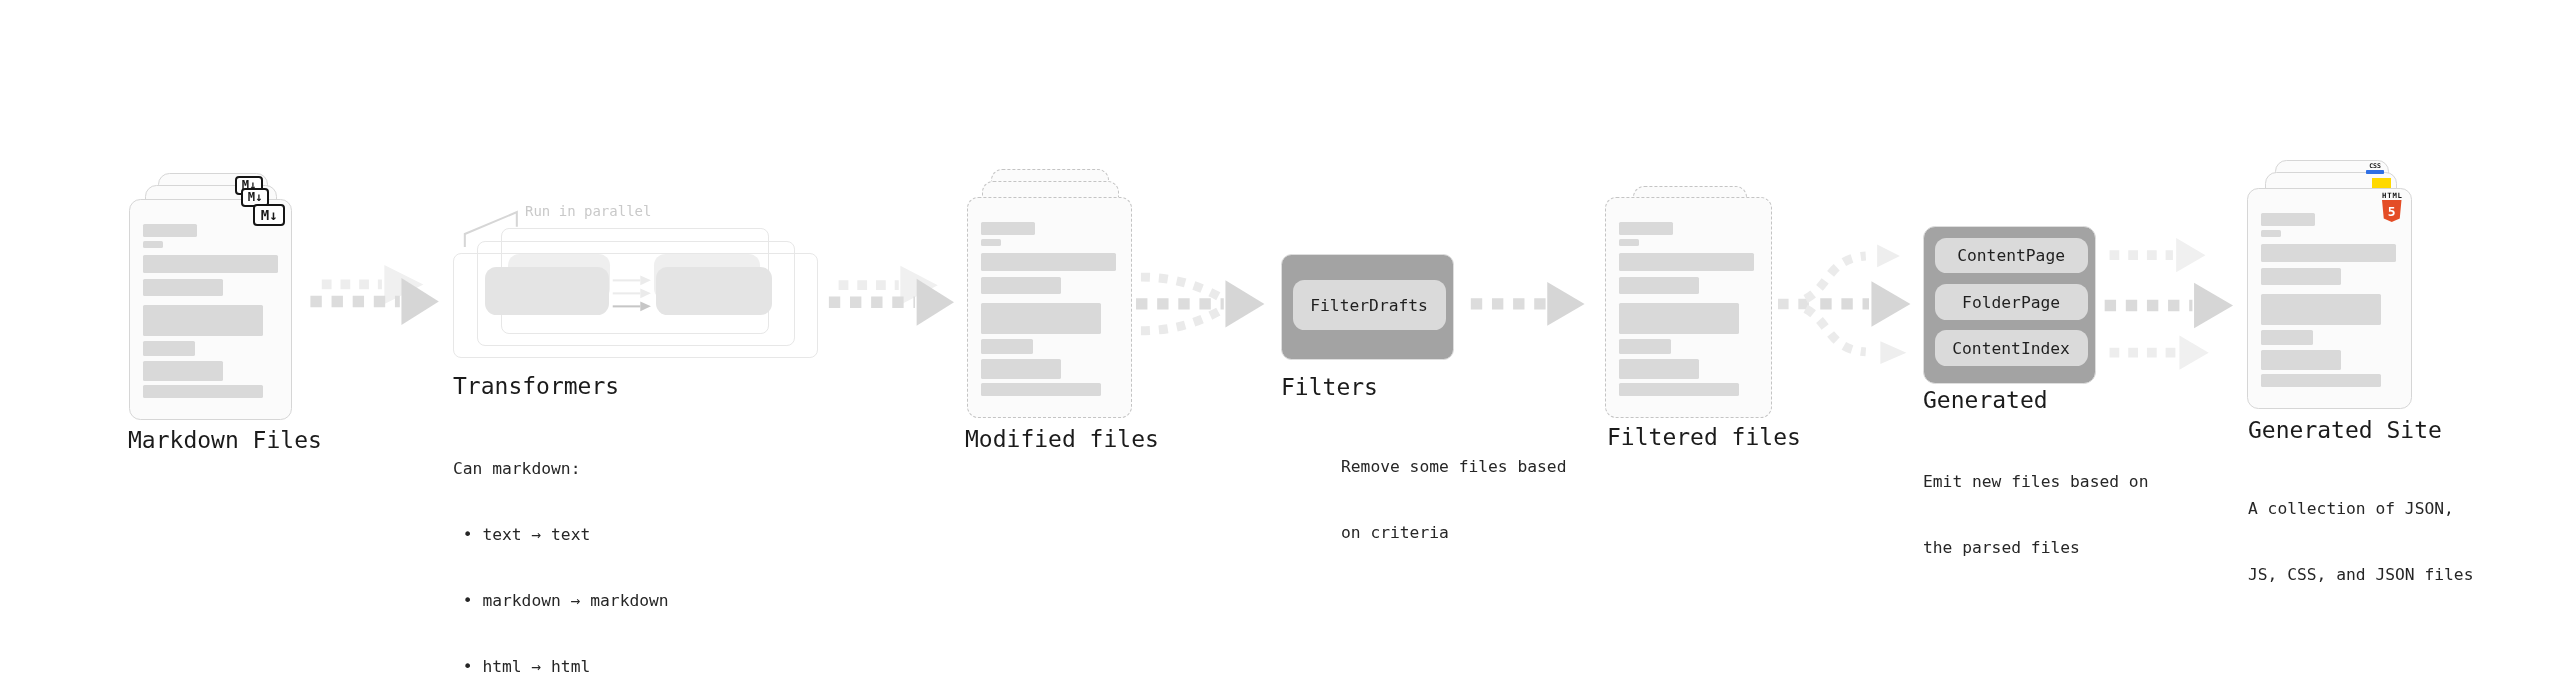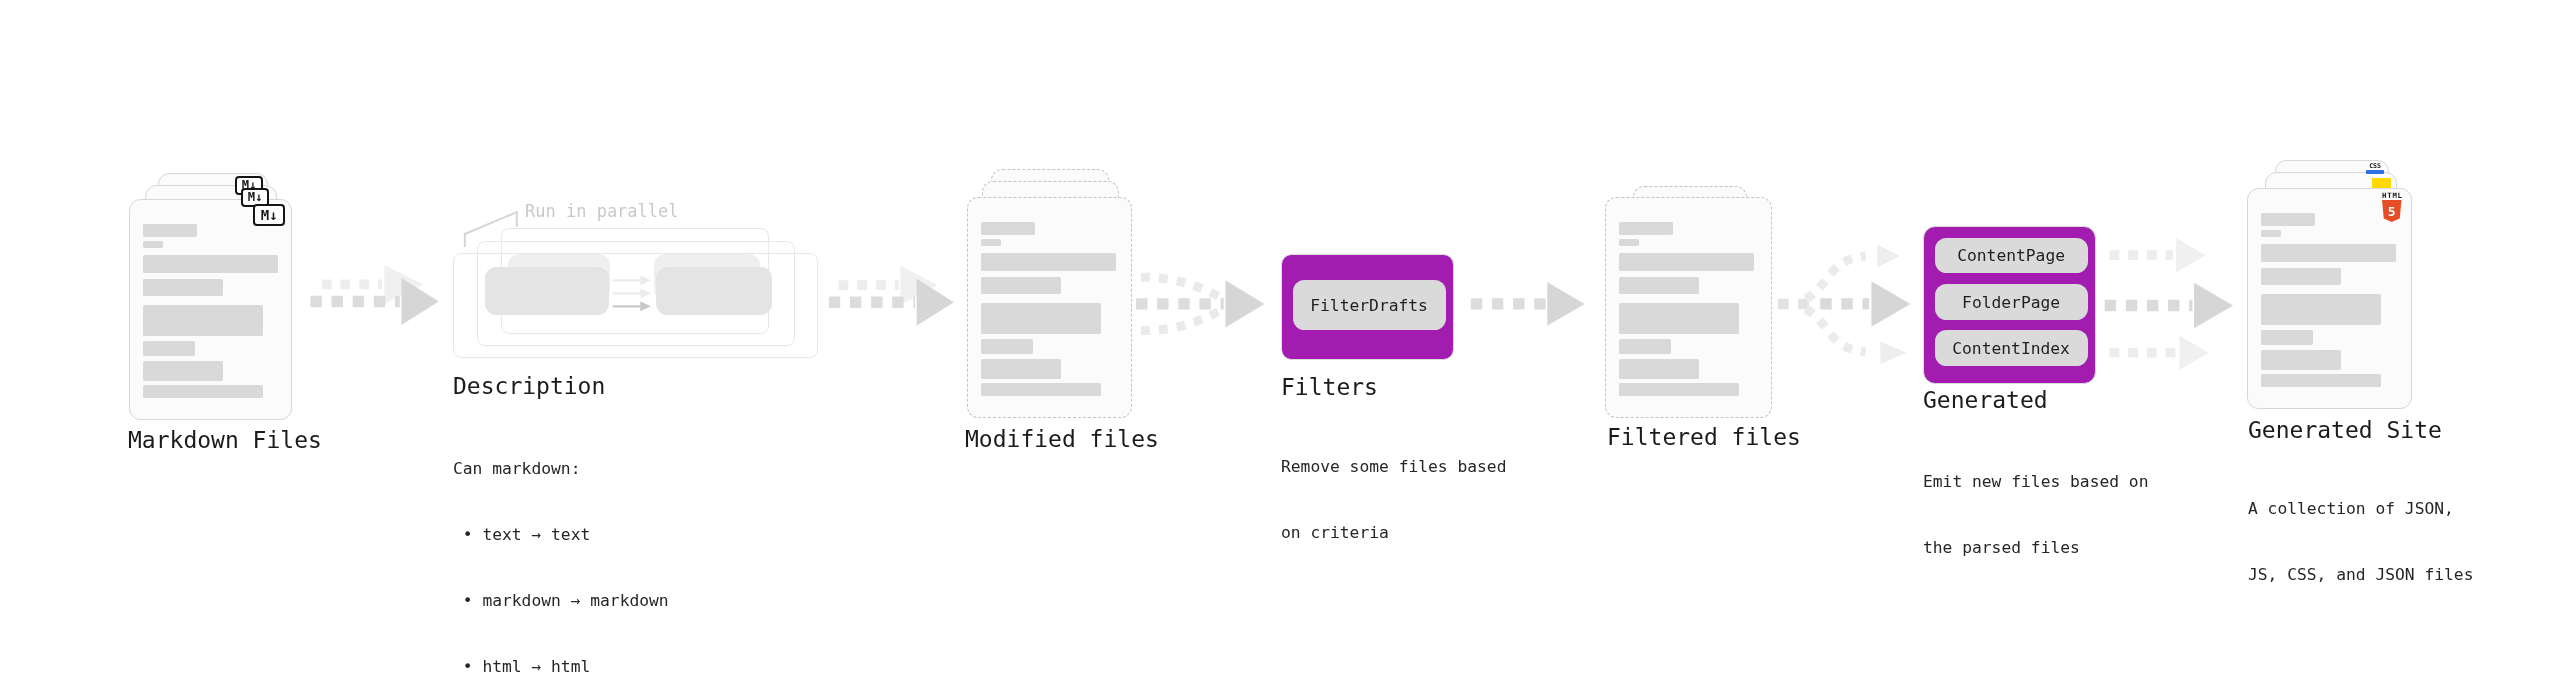--- a/index.html
+++ b/index.html
@@ -9,31 +9,31 @@
   
   .card{position:absolute;z-index:2;background:#fbfbfb;border:1.6px solid #d6d6d6;border-radius:11.4px;box-sizing:border-box;}
   .card.dashed{border:1.6px dashed #c4c4c4;}
   .bar{position:absolute;background:#d9d9d9;border-radius:1.6px;}
   
   .mdbadge{position:absolute;z-index:3;background:#ffffff;border:2.4px solid #151515;border-radius:4.1px;
            font-weight:bold;font-size:14px;line-height:18px;text-align:center;width:28.4px;height:18px;}
   .mdbadge.sm{font-size:12.2px;line-height:14.6px;width:24.4px;height:14.6px;border-width:2px;}
   
   .box{position:absolute;z-index:2;border:1.6px solid #e7e7e7;border-radius:8.1px;box-sizing:border-box;background:transparent;}
-  .panel{position:absolute;z-index:2;border:1.6px solid #dedede;border-radius:10.6px;box-sizing:border-box;background:#a21caf;}
+  .panel{position:absolute;z-index:2;border:1.6px solid #dedede;border-radius:10.6px;box-sizing:border-box;background:#a3a3a3;}
   
   .btn{position:absolute;z-index:4;background:#dadada;border-radius:11.4px;display:flex;align-items:center;justify-content:center;
        font-size:16.3px;color:#1f1f1f;}
   .ghost1{position:absolute;z-index:3;background:#efefef;border-radius:11.4px;}
   .ghost2{position:absolute;z-index:3;background:#e4e4e4;border-radius:11.4px;}
   .panel .btn{position:absolute;}
   
   .heading{position:absolute;z-index:2;font-size:23px;line-height:24.4px;color:#1b1b1b;white-space:pre;}
   .sub{position:absolute;z-index:2;font-size:16.3px;line-height:22px;color:#262626;white-space:pre;}
-  .annot{position:absolute;z-index:2;font-size:17px;line-height:18px;color:#c9c9c9;white-space:pre;}
+  .annot{position:absolute;z-index:2;font-size:14px;line-height:18px;color:#c9c9c9;white-space:pre;}
   
   .cssbadge{position:absolute;z-index:3;width:18px;text-align:center;}
   .cssbadge .t{font-size:6.5px;font-weight:bold;line-height:6.5px;color:#111;}
   .cssbadge .u{height:3.3px;margin-top:0.8px;background:#2f6fe4;border-radius:0.8px;}
   .jsbadge{position:absolute;z-index:3;background:#ffd900;}
   .h5badge{position:absolute;z-index:3;width:19.5px;text-align:left;}
   .h5badge .t{font-size:7.3px;font-weight:bold;line-height:7.3px;letter-spacing:0.8px;color:#111;}
   .h5badge .shield{margin-top:0.8px;width:19.5px;height:22px;background:#e44d26;
        clip-path:polygon(0 0,100% 0,91% 84%,50% 100%,9% 84%);
        display:flex;align-items:center;justify-content:center;color:#fff;font-size:13px;font-weight:bold;}
@@ -124,21 +124,21 @@
   <div class="box" style="left:501px;top:228px;width:268px;height:106px"></div>
   <div class="box" style="left:477px;top:241px;width:318px;height:105px"></div>
   <div class="box" style="left:453px;top:253px;width:365px;height:105px"></div>
 
   <div class="ghost1" style="left:508px;top:254px;width:102px;height:46px"></div>
   <div class="ghost2" style="left:485px;top:267px;width:124px;height:48px"></div>
 
   <div class="ghost1" style="left:654px;top:254px;width:106px;height:46px"></div>
   <div class="ghost2" style="left:656px;top:267px;width:116px;height:48px"></div>
 
-  <div class="heading" style="left:453px;top:374px">Description</div>
+  <div class="heading" style="left:453px;top:374px">Transformers</div>
   <div class="sub" style="left:453px;top:414px">
     <div>Can markdown:</div>
     <div> • text → text</div>
     <div> • markdown → markdown</div>
     <div> • html → html</div>
   </div>
 
   <div class="card dashed" style="left:991px;top:169px;width:118px;height:57px"></div>
   <div class="card dashed" style="left:982px;top:181px;width:137px;height:61px"></div>
   <div class="card dashed" style="left:967px;top:197px;width:165px;height:221px">
@@ -150,21 +150,21 @@
       <div class="bar" style="left: 13px; top: 141px; width: 52px; height: 15.4px;"></div>
       <div class="bar" style="left: 13px; top: 161px; width: 80px; height: 19.5px;"></div>
       <div class="bar" style="left: 13px; top: 185px; width: 120px; height: 13px;"></div>
     </div>
   <div class="heading" style="left:965px;top:427px">Modified files</div>
 
   <div class="panel" style="left:1281px;top:254px;width:173px;height:106px">
     <div class="btn" style="left:10.6px;top:25px;width:153px;height:50px">FilterDrafts</div>
   </div>
   <div class="heading" style="left:1281px;top:375px">Filters</div>
-  <div class="sub" style="left:1281px;top:412px">
+  <div class="sub" style="left:1341px;top:412px">
     <div>Remove some files based</div>
     <div>on criteria</div>
   </div>
 
   <div class="card dashed" style="left:1633px;top:186px;width:114px;height:57px"></div>
   <div class="card dashed" style="left:1605px;top:197px;width:167px;height:221px">
       <div class="bar" style="left: 13px; top: 24.4px; width: 54px; height: 13px;"></div>
       <div class="bar" style="left: 13px; top: 41px; width: 19.5px; height: 6.5px;"></div>
       <div class="bar" style="left: 13px; top: 55px; width: 135px; height: 18px;"></div>
       <div class="bar" style="left: 13px; top: 79px; width: 80px; height: 17px;"></div>

